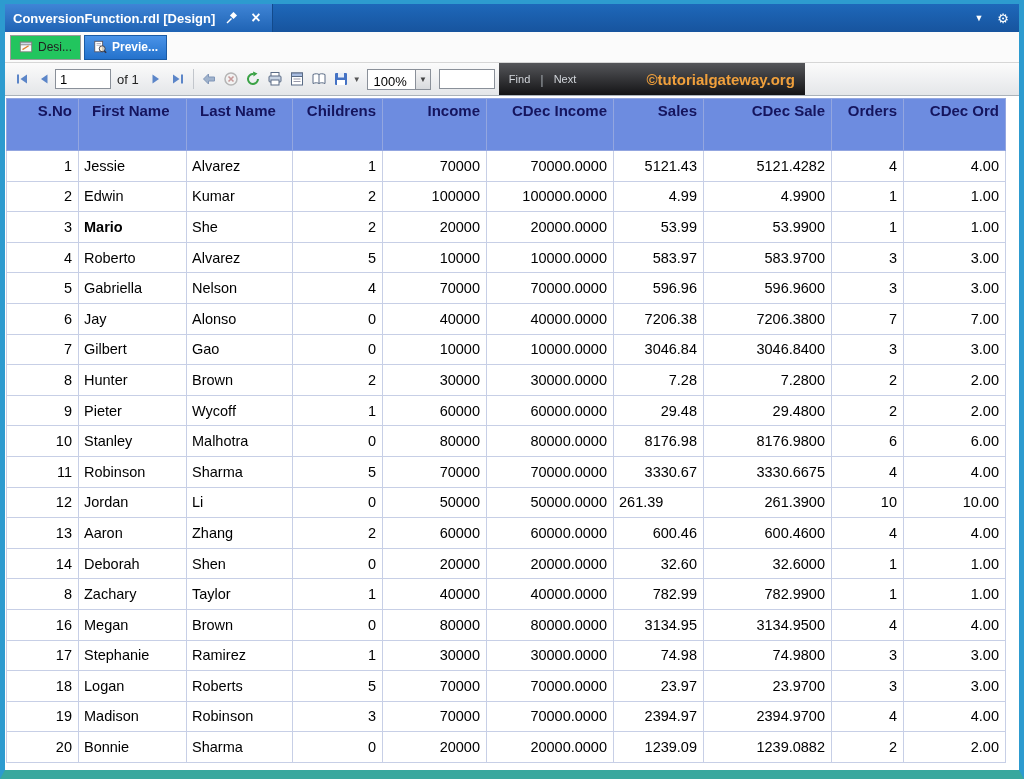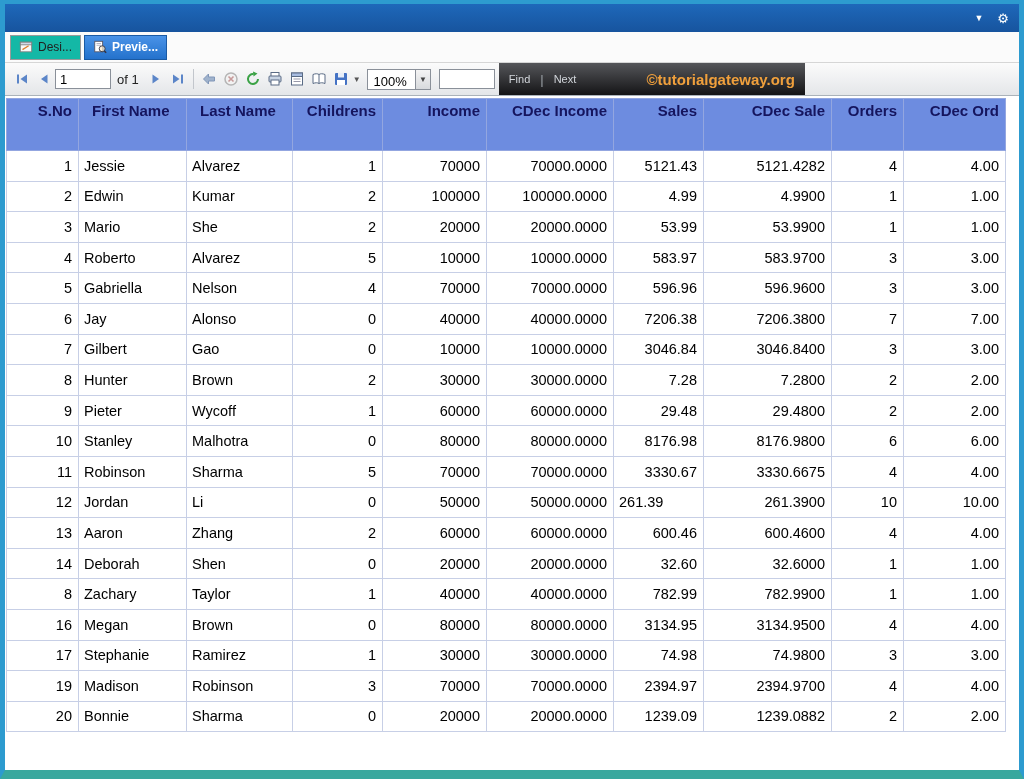--- a/index.html
+++ b/index.html
@@ -51,21 +51,21 @@
   .view-tabs {
     height: 31px; flex: 0 0 31px;
     background: #fbfbfb;
     border-bottom: 1px solid #d6d6d6;
     display: flex; align-items: center;
     padding-left: 5px; gap: 3px;
   }
   .vtab {
     height: 25px; display: flex; align-items: center;
     padding: 0 8px; gap: 5px; font-size: 12px;
-    border: 1px solid #9a9a9a; background: #14b8a6;
+    border: 1px solid #9a9a9a; background: #22c55e;
     color: #222; cursor: pointer;
   }
   .vtab.active {
     background: linear-gradient(#4a93e8, #2472cc);
     border-color: #1a5aa4; color: #ffffff; font-weight: 600;
   }
   .vtab .ticon { display: inline-flex; }
 
   
   .toolbar {
@@ -149,20 +149,30 @@
     overflow: hidden; white-space: nowrap;
     background: #ffffff;
   }
 </style>
 </head>
 <body>
 
 <div class="window">
 
   <div class="titlebar">
+    <div class="doc-tab">
+      <span class="doc-title">ConversionFunction.rdl [Design]</span>
+      <span class="pin">
+        <svg width="13" height="13" viewBox="0 0 13 13">
+          <rect x="6" y="1" width="5" height="5" transform="rotate(45 8.5 3.5)" fill="#ffffff"></rect>
+          <line x1="2" y1="11" x2="6.5" y2="6.5" stroke="#ffffff" stroke-width="1.5"></line>
+        </svg>
+      </span>
+      <span class="close-x">×</span>
+    </div>
     <div class="titlebar-icons">
       <span class="tb-caret">▼</span>
       <span class="tb-gear">⚙</span>
     </div>
   </div>
 
   <div class="view-tabs">
     <div class="vtab">
       <span class="ticon">
         <svg width="14" height="14" viewBox="0 0 16 16">
@@ -326,21 +336,21 @@
             <td style="text-align: right;">2</td>
             <td style="text-align: right;">100000</td>
             <td style="text-align: right;">100000.0000</td>
             <td style="text-align: right;">4.99</td>
             <td style="text-align: right;">4.9900</td>
             <td style="text-align: right;">1</td>
             <td style="text-align: right;">1.00</td>
           </tr>
           <tr>
             <td style="text-align: right;">3</td>
-            <td style="text-align: left;">Mario</td>
+            <td style="text-align: left; font-weight: bold;">Mario</td>
             <td style="text-align: left;">She</td>
             <td style="text-align: right;">2</td>
             <td style="text-align: right;">20000</td>
             <td style="text-align: right;">20000.0000</td>
             <td style="text-align: right;">53.99</td>
             <td style="text-align: right;">53.9900</td>
             <td style="text-align: right;">1</td>
             <td style="text-align: right;">1.00</td>
           </tr>
           <tr>
@@ -505,20 +515,32 @@
             <td style="text-align: left;">Ramirez</td>
             <td style="text-align: right;">1</td>
             <td style="text-align: right;">30000</td>
             <td style="text-align: right;">30000.0000</td>
             <td style="text-align: right;">74.98</td>
             <td style="text-align: right;">74.9800</td>
             <td style="text-align: right;">3</td>
             <td style="text-align: right;">3.00</td>
           </tr>
           <tr>
+            <td style="text-align: right;">18</td>
+            <td style="text-align: left;">Logan</td>
+            <td style="text-align: left;">Roberts</td>
+            <td style="text-align: right;">5</td>
+            <td style="text-align: right;">70000</td>
+            <td style="text-align: right;">70000.0000</td>
+            <td style="text-align: right;">23.97</td>
+            <td style="text-align: right;">23.9700</td>
+            <td style="text-align: right;">3</td>
+            <td style="text-align: right;">3.00</td>
+          </tr>
+          <tr>
             <td style="text-align: right;">19</td>
             <td style="text-align: left;">Madison</td>
             <td style="text-align: left;">Robinson</td>
             <td style="text-align: right;">3</td>
             <td style="text-align: right;">70000</td>
             <td style="text-align: right;">70000.0000</td>
             <td style="text-align: right;">2394.97</td>
             <td style="text-align: right;">2394.9700</td>
             <td style="text-align: right;">4</td>
             <td style="text-align: right;">4.00</td>

